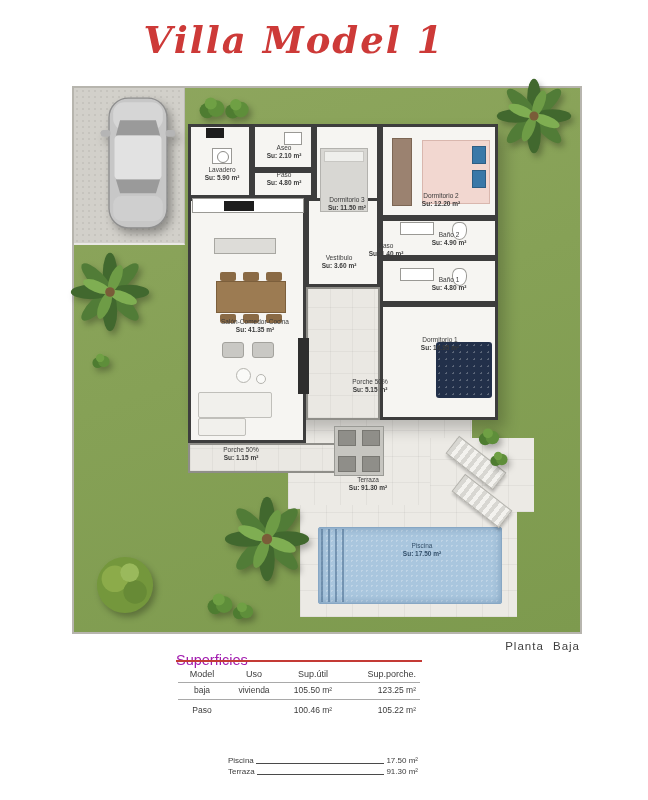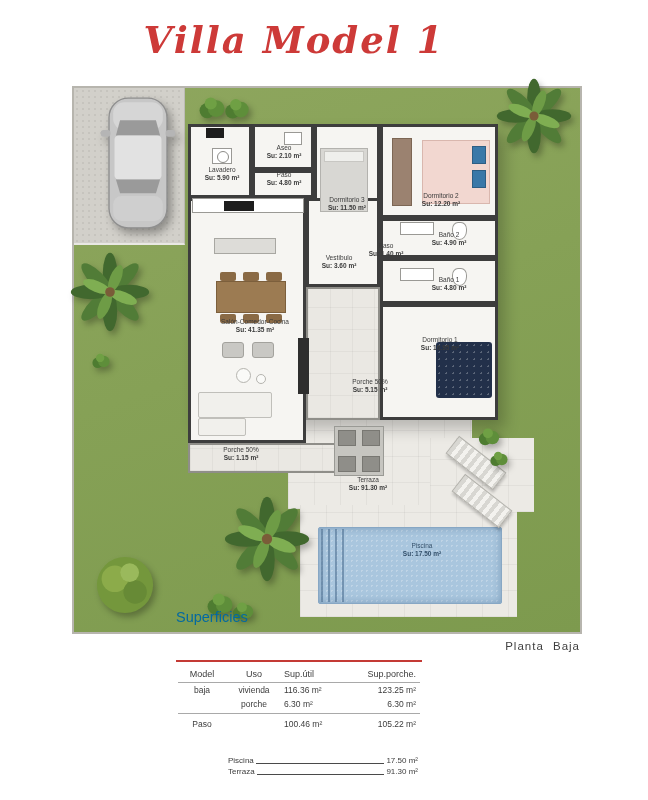--- a/index.html
+++ b/index.html
@@ -74,29 +74,29 @@
 
   
   .rlabel{position:absolute;text-align:center;font-size:6.5px;line-height:1.25;color:#3a3a3a;}
   .rlabel .rname{display:block;}
   .rlabel .rarea{display:block;font-weight:bold;}
   .pool-label{color:#35516b;}
 
   
   .plan-caption{position:absolute;left:440px;top:640px;width:140px;text-align:right;
         font-size:11.5px;color:#3f3f3f;letter-spacing:1px;word-spacing:5px;}
-  .sup-heading{position:absolute;left:176px;top:609px;font-size:14.5px;color:#0369a1;}
+  .sup-heading{position:absolute;left:176px;top:652px;font-size:14.5px;color:#a21caf;}
   .sup-line{position:absolute;left:176px;top:660px;width:246px;border-top:2px solid #c43a35;}
   .sup-table{position:absolute;left:178px;top:666px;border-collapse:collapse;
         font-size:8.5px;color:#3c3c3c;}
   .sup-table th{font-weight:normal;font-size:9px;padding:3px 2px 3px 2px;border-bottom:1px solid #a9a9a9;}
   .sup-table td{padding:2px 2px;}
   .sup-table .c1{width:48px;text-align:center;}
   .sup-table .c2{width:56px;text-align:center;}
-  .sup-table .c3{width:66px;text-align:left;padding-right:6px;}
+  .sup-table .c3{width:66px;text-align:center;padding-right:6px;}
   .sup-table .c4{width:72px;text-align:right;padding-right:4px;}
   .sup-table tbody tr:last-child td{border-bottom:1px solid #a9a9a9;padding-bottom:4px;}
   .sup-table tfoot td{padding-top:5px;}
 
   .extras{position:absolute;left:228px;top:754px;width:190px;font-size:8px;color:#3c3c3c;}
   .extra-row{display:flex;align-items:flex-end;height:11px;}
   .extra-row .fill{flex:1;border-bottom:1px solid #4a4a4a;margin:0 2px 1px 2px;}
 </style>
 </head>
 <body>
@@ -329,28 +329,22 @@
         <th class="c1">Model</th>
         <th class="c2">Uso</th>
         <th class="c3">Sup.útil</th>
         <th class="c4">Sup.porche.</th>
       </tr>
     </thead>
     <tbody>
       <tr>
         <td class="c1">baja</td>
         <td class="c2">vivienda</td>
-        <td class="c3">116.36 m²</td>
+        <td class="c3">105.50 m²</td>
         <td class="c4">123.25 m²</td>
-      </tr>
-      <tr>
-        <td class="c1"></td>
-        <td class="c2">porche</td>
-        <td class="c3">6.30 m²</td>
-        <td class="c4">6.30 m²</td>
       </tr>
     </tbody>
     <tfoot>
       <tr>
         <td class="c1">Paso</td>
         <td class="c2"></td>
         <td class="c3">100.46 m²</td>
         <td class="c4">105.22 m²</td>
       </tr>
     </tfoot>

